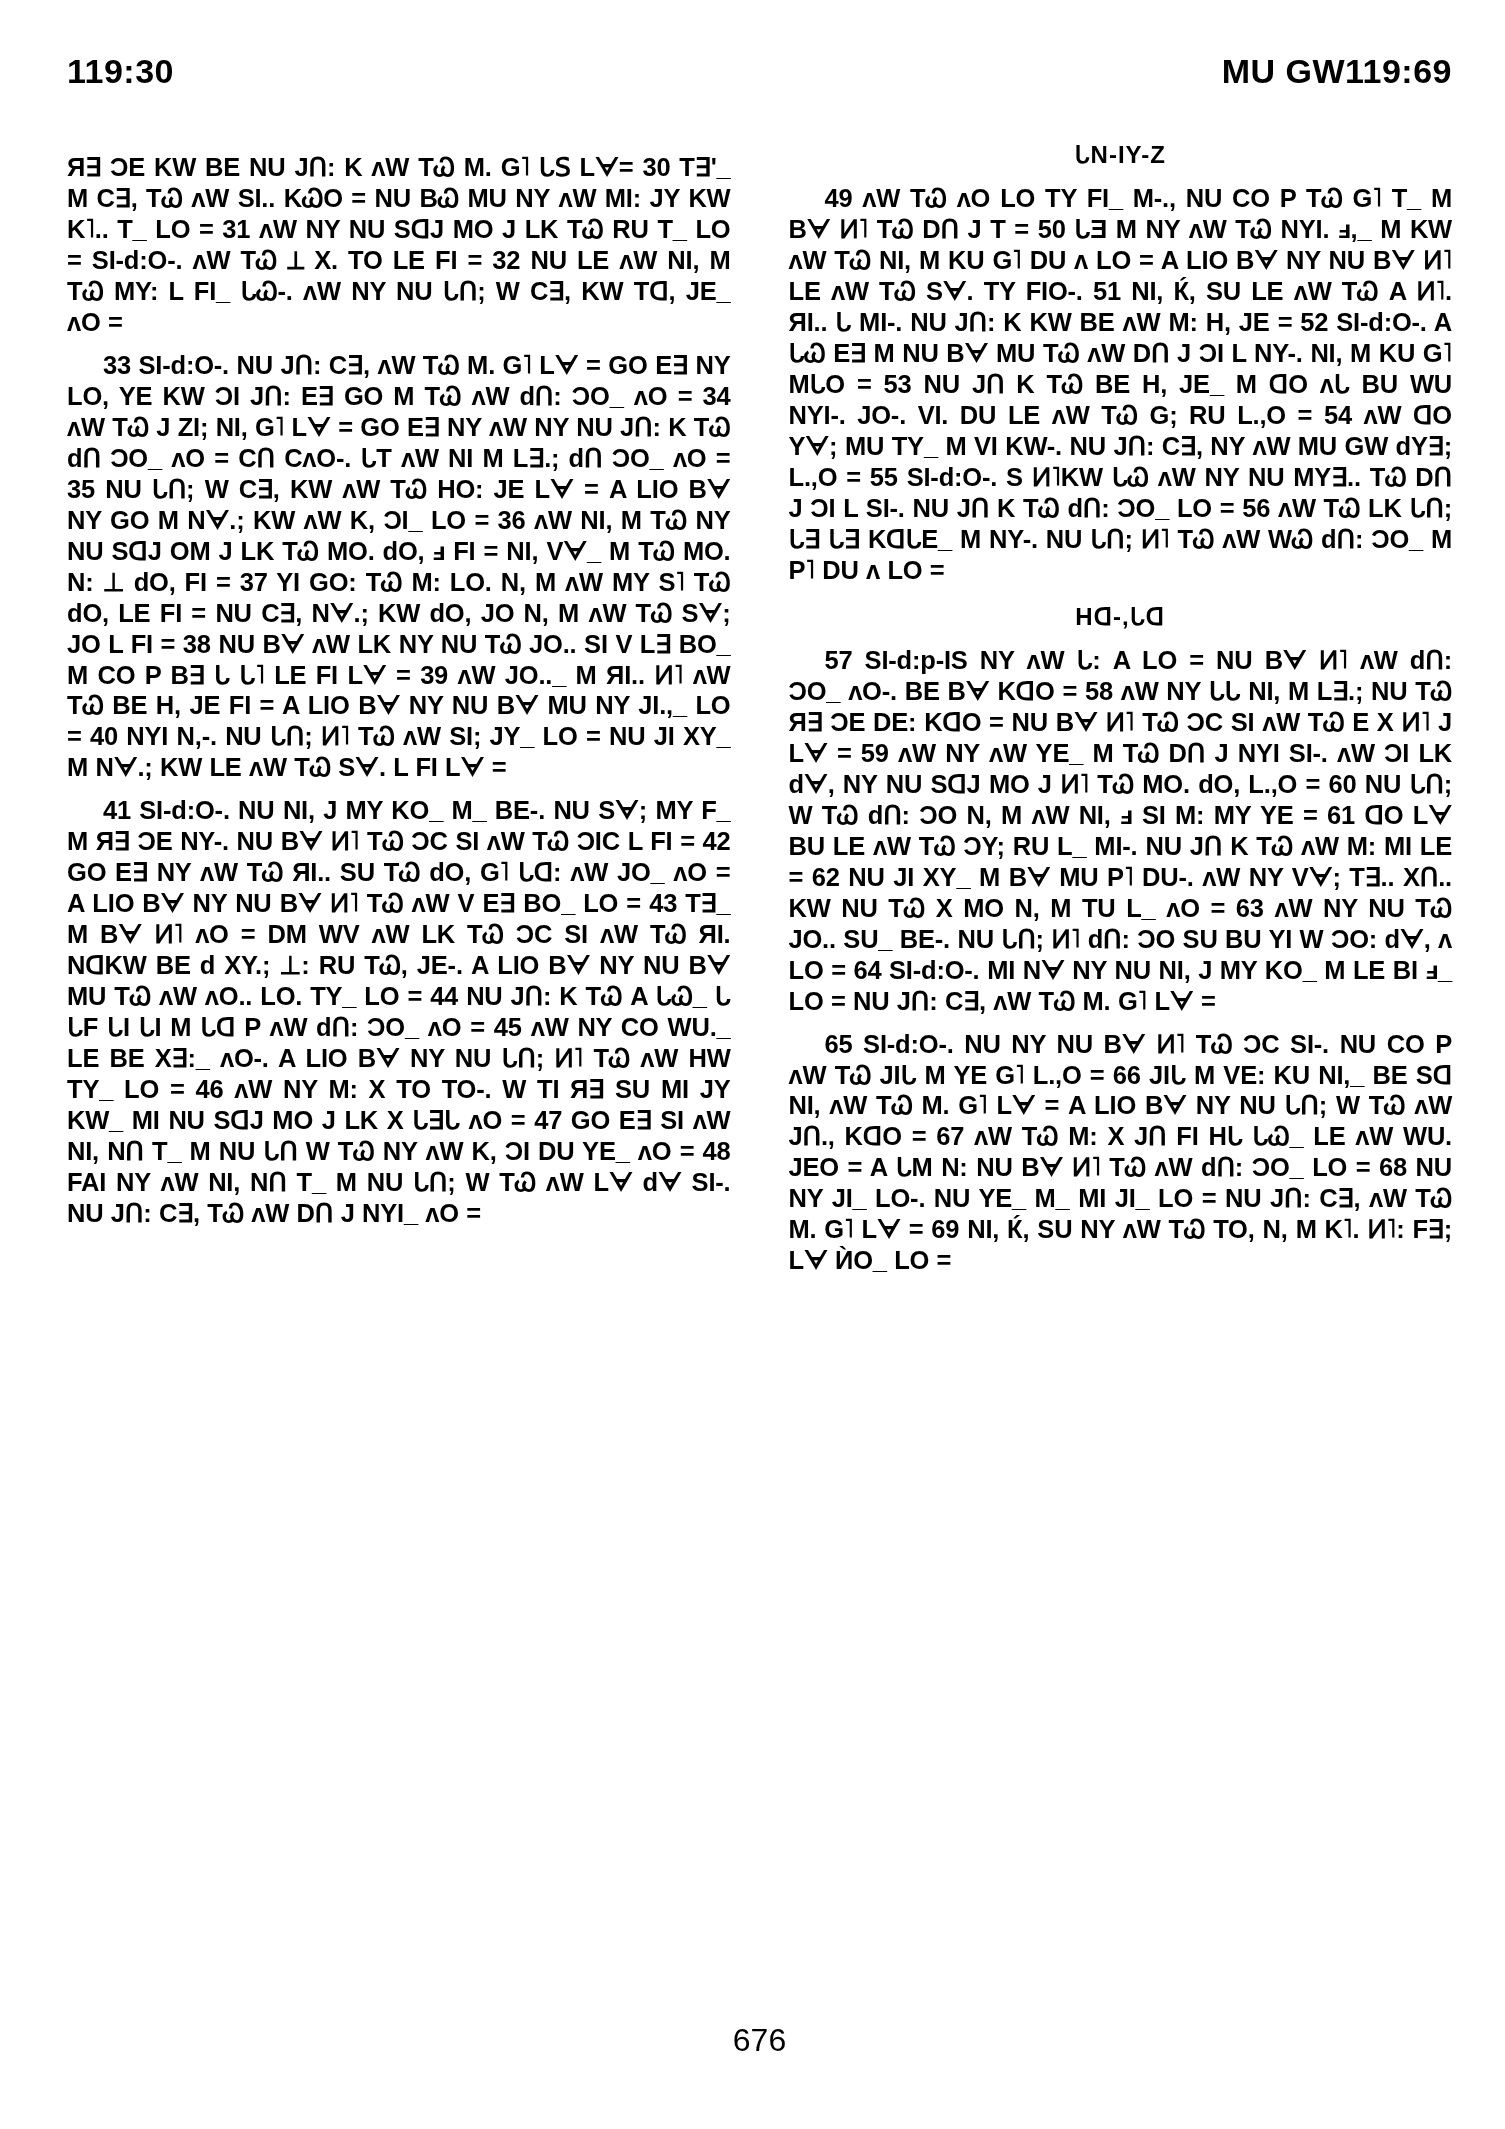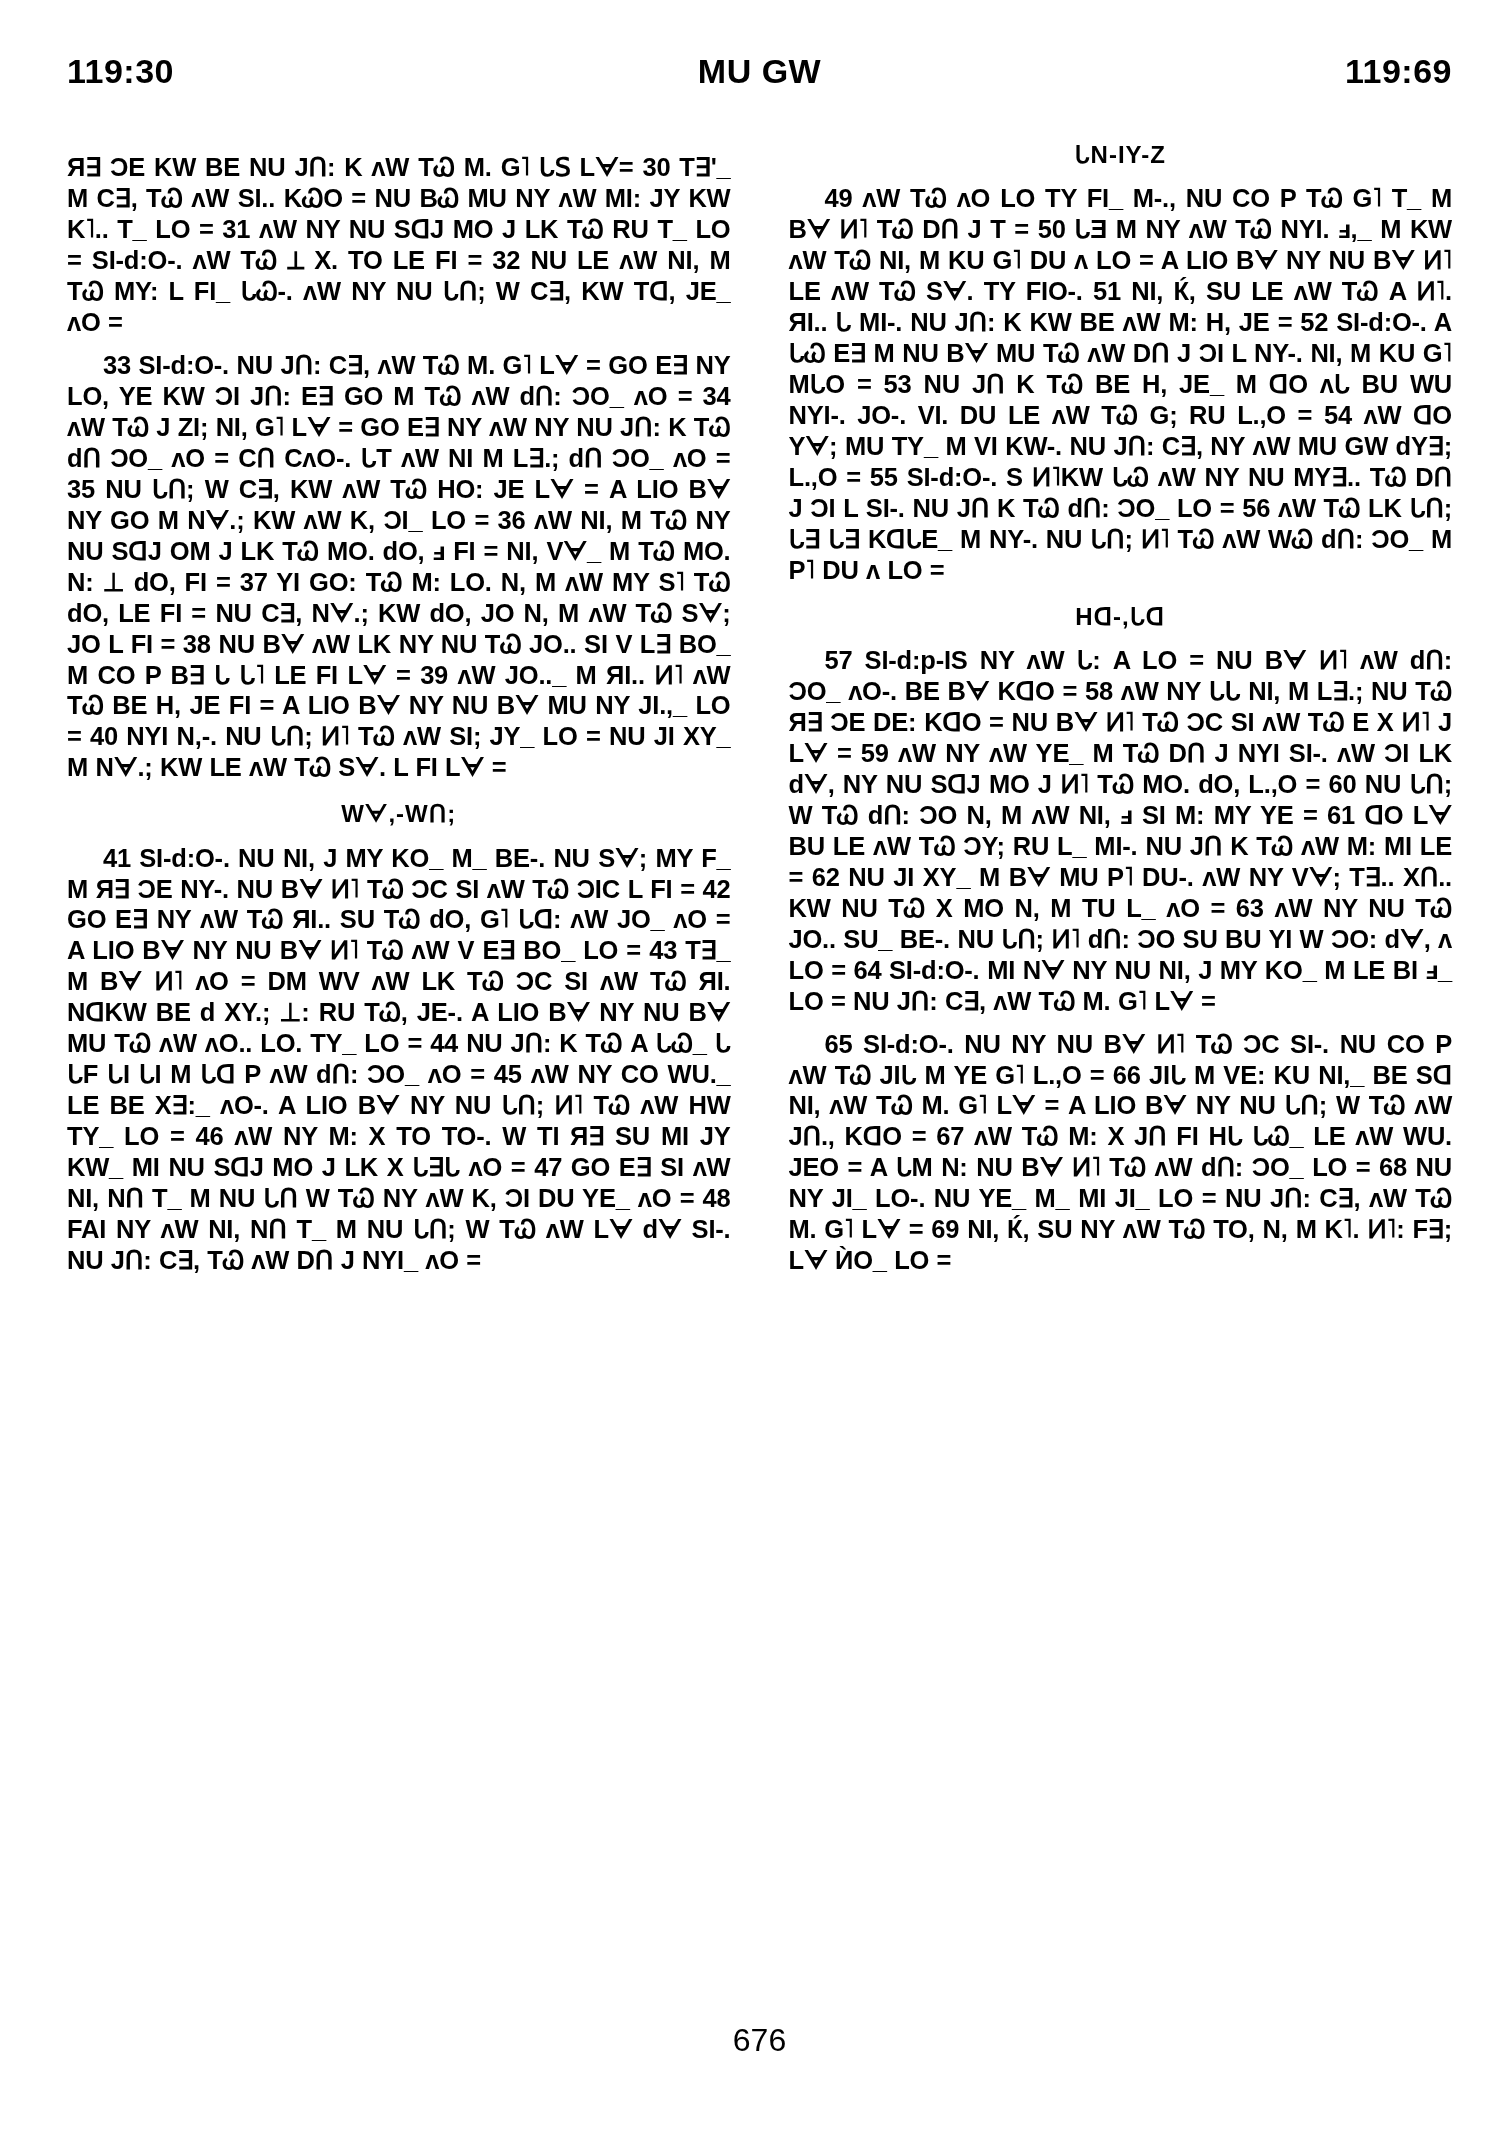--- a/index.html
+++ b/index.html
@@ -28,21 +28,21 @@
     top: 52px;
     width: 1385px;
     display: flex;
     align-items: baseline;
     justify-content: space-between;
     font-weight: bold;
     font-size: 34px;
     letter-spacing: 0.5px;
   }
   .header .hdr-left { text-align: left; }
-  .header .hdr-center { text-align: center; flex: 1; }
+  .header .hdr-center { text-align: right; flex: 1; }
   .header .hdr-right { text-align: right; }
   .columns {
     position: absolute;
     left: 60px;
     top: 140px;
     width: 1385px;
     height: 1860px;
     display: flex;
     gap: 58px;
   }
@@ -86,21 +86,20 @@
     <span class="hdr-left">119:30</span>
     <span class="hdr-center">MU GW</span>
     <span class="hdr-right">119:69</span>
   </div>
 
   <div class="columns">
 
     <div class="col">
       <p class="para">Я∃ ƆE KW BE NU JՈ: K ᴧW TᏇ M. G˥ ᒐꓢ Lᗄ=   30 T∃'_ M C∃, TᏇ ᴧW SI.. KᏇO = NU BᏇ MU NY ᴧW MI: JY KW K˥.. T_ LO = 31 ᴧW NY NU SꓷJ MO J LK TᏇ RU T_ LO = SI-d:O-. ᴧW TᏇ ⊥ X. TO LE FI =   32 NU LE ᴧW NI, M TᏇ MY: L FI_ ᒐᏇ-. ᴧW NY NU ᒐՈ; W C∃, KW Tꓷ, JE_ ᴧO =</p>
       <p class="para indent">33 SI-d:O-. NU JՈ: C∃, ᴧW TᏇ M. G˥ Lᗄ =  GO E∃ NY LO, YE KW ƆI JՈ: E∃ GO M TᏇ ᴧW dՈ: ƆO_ ᴧO =   34 ᴧW TᏇ J ZI; NI, G˥ Lᗄ =  GO E∃ NY ᴧW NY NU JՈ: K TᏇ dՈ ƆO_ ᴧO =  CՈ CᴧO-. ᒐT ᴧW NI M L∃.; dՈ ƆO_ ᴧO =   35 NU ᒐՈ; W C∃, KW ᴧW TᏇ HO: JE Lᗄ =  A LIO Bᗄ NY GO M Nᗄ.; KW ᴧW K, ƆI_ LO =   36 ᴧW NI, M TᏇ NY NU SꓷJ OM J LK TᏇ MO. dO, ⅎ FI =  NI, Vᗄ_ M TᏇ MO. N: ⊥ dO, FI =   37 YI GO: TᏇ M: LO. N, M ᴧW MY S˥ TᏇ dO, LE FI =  NU C∃, Nᗄ.; KW dO, JO N, M ᴧW TᏇ Sᗄ; JO L FI =   38 NU Bᗄ ᴧW LK NY NU TᏇ JO.. SI V L∃ BO_ M CO P B∃ ᒐ ᒐ˥ LE FI Lᗄ =   39 ᴧW JO.._ M ЯI.. Ͷ˥ ᴧW TᏇ BE H, JE FI =  A LIO Bᗄ NY NU Bᗄ MU NY JI.,_ LO =   40 NYI N,-. NU ᒐՈ; Ͷ˥ TᏇ ᴧW SI; JY_ LO =  NU JI XY_ M Nᗄ.; KW LE ᴧW TᏇ Sᗄ. L FI Lᗄ =</p>
-      <div class="section-head">Wᗄ,-WՈ;</div>
       <p class="para indent">41 SI-d:O-. NU NI, J MY KO_ M_ BE-. NU Sᗄ; MY F_ M Я∃ ƆE NY-. NU Bᗄ Ͷ˥ TᏇ ƆC SI ᴧW TᏇ ƆIC L FI =   42 GO E∃ NY ᴧW TᏇ ЯI.. SU TᏇ dO, G˥ ᒐꓷ: ᴧW JO_ ᴧO =  A LIO Bᗄ NY NU Bᗄ Ͷ˥ TᏇ ᴧW V E∃ BO_ LO =   43 T∃_ M Bᗄ Ͷ˥ ᴧO = DM WV ᴧW LK TᏇ ƆC SI ᴧW TᏇ ЯI. NꓷKW BE d XY.; ⊥: RU TᏇ, JE-. A LIO Bᗄ NY NU Bᗄ MU TᏇ ᴧW ᴧO.. LO. TY_ LO =   44 NU JՈ: K TᏇ A ᒐᏇ_ ᒐ ᒐF ᒐI ᒐI M ᒐꓷ P ᴧW dՈ: ƆO_ ᴧO =   45 ᴧW NY CO WU._ LE BE X∃:_ ᴧO-. A LIO Bᗄ NY NU ᒐՈ; Ͷ˥ TᏇ ᴧW HW TY_ LO =   46 ᴧW NY M: X TO TO-. W TI Я∃ SU MI JY KW_ MI NU SꓷJ MO J LK X ᒐ∃ᒐ ᴧO =   47 GO E∃ SI ᴧW NI, NՈ T_ M NU ᒐՈ W TᏇ NY ᴧW K, ƆI DU YE_ ᴧO =   48 FAI NY ᴧW NI, NՈ T_ M NU ᒐՈ; W TᏇ ᴧW Lᗄ dᗄ SI-. NU JՈ: C∃, TᏇ ᴧW DՈ J NYI_ ᴧO =</p>
     </div>
 
     <div class="col">
       <div class="section-head" style="margin-top:0;">ᒐN-IY-Z</div>
       <p class="para indent">49 ᴧW TᏇ ᴧO LO TY FI_ M-., NU CO P TᏇ G˥ T_ M Bᗄ Ͷ˥ TᏇ DՈ J T =   50 ᒐƎ M NY ᴧW TᏇ NYI. ⅎ,_ M KW ᴧW TᏇ NI, M KU G˥ DU ᴧ LO =  A LIO Bᗄ NY NU Bᗄ Ͷ˥ LE ᴧW TᏇ Sᗄ. TY FIO-.   51 NI, Ќ, SU LE ᴧW TᏇ A Ͷ˥. ЯI.. ᒐ MI-. NU JՈ: K KW BE ᴧW M: H, JE =   52 SI-d:O-. A ᒐᏇ E∃ M NU Bᗄ MU TᏇ ᴧW DՈ J ƆI L NY-. NI, M KU G˥ MᒐO =   53 NU JՈ K TᏇ BE H, JE_ M ꓷO ᴧᒐ BU WU NYI-. JO-. VI. DU LE ᴧW TᏇ G; RU L.,O =   54 ᴧW ꓷO Yᗄ; MU TY_ M VI KW-. NU JՈ: C∃, NY ᴧW MU GW dY∃; L.,O =   55 SI-d:O-. S Ͷ˥KW ᒐᏇ ᴧW NY NU MY∃.. TᏇ DՈ J ƆI L SI-. NU JՈ K TᏇ dՈ: ƆO_ LO =   56 ᴧW TᏇ LK ᒐՈ; ᒐ∃ ᒐ∃ KꓷᒐE_ M NY-. NU ᒐՈ; Ͷ˥ TᏇ ᴧW WᏇ dՈ: ƆO_ M P˥ DU ᴧ LO =</p>
       <div class="section-head">Hꓷ-,ᒐꓷ</div>
       <p class="para indent">57 SI-d:p-IS NY ᴧW ᒐ: A LO =  NU Bᗄ Ͷ˥ ᴧW dՈ: ƆO_ ᴧO-. BE Bᗄ KꓷO =   58 ᴧW NY ᒐᒐ NI, M L∃.; NU TᏇ Я∃ ƆE DE: KꓷO = NU Bᗄ Ͷ˥ TᏇ ƆC SI ᴧW TᏇ E X Ͷ˥ J Lᗄ = 59 ᴧW NY ᴧW YE_ M TᏇ DՈ J NYI SI-. ᴧW ƆI LK dᗄ, NY NU SꓷJ MO J Ͷ˥ TᏇ MO. dO, L.,O =   60 NU ᒐՈ; W TᏇ dՈ: ƆO N, M ᴧW NI, ⅎ SI M: MY YE =   61 ꓷO Lᗄ BU LE ᴧW TᏇ ƆY; RU L_ MI-. NU JՈ K TᏇ ᴧW M: MI LE =   62 NU JI XY_ M Bᗄ MU P˥ DU-. ᴧW NY Vᗄ; T∃.. XՈ.. KW NU TᏇ X MO N, M TU L_ ᴧO =   63 ᴧW NY NU TᏇ JO.. SU_ BE-. NU ᒐՈ; Ͷ˥ dՈ: ƆO SU BU YI W ƆO: dᗄ, ᴧ LO =   64 SI-d:O-. MI Nᗄ NY NU NI, J MY KO_ M LE BI ⅎ_ LO =  NU JՈ: C∃, ᴧW TᏇ M. G˥ Lᗄ =</p>
       <p class="para indent">65 SI-d:O-. NU NY NU Bᗄ Ͷ˥ TᏇ ƆC SI-. NU CO P ᴧW TᏇ JIᒐ M YE G˥ L.,O = 66 JIᒐ M VE: KU NI,_ BE Sꓷ NI, ᴧW TᏇ M. G˥ Lᗄ =  A LIO Bᗄ NY NU ᒐՈ; W TᏇ ᴧW JՈ., KꓷO =   67 ᴧW TᏇ M: X JՈ FI Hᒐ ᒐᏇ_ LE ᴧW WU. JEO =   A ᒐM N: NU Bᗄ Ͷ˥ TᏇ ᴧW dՈ: ƆO_ LO =   68 NU NY JI_ LO-. NU YE_ M_ MI JI_ LO =  NU JՈ: C∃, ᴧW TᏇ M. G˥ Lᗄ =   69 NI, Ќ, SU NY ᴧW TᏇ TO, N, M K˥. Ͷ˥: F∃; Lᗄ ЍO_ LO =</p>
     </div>

